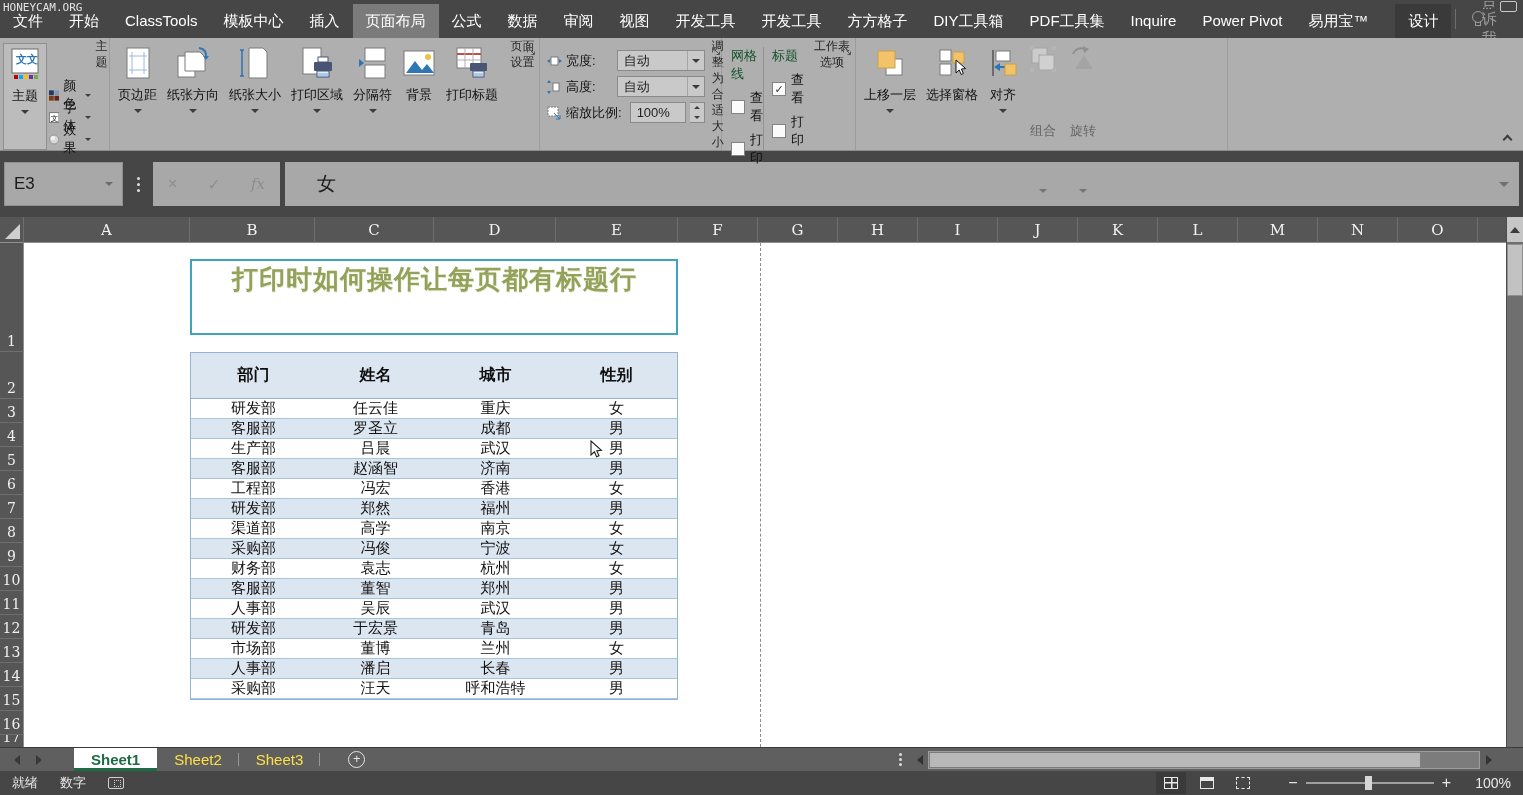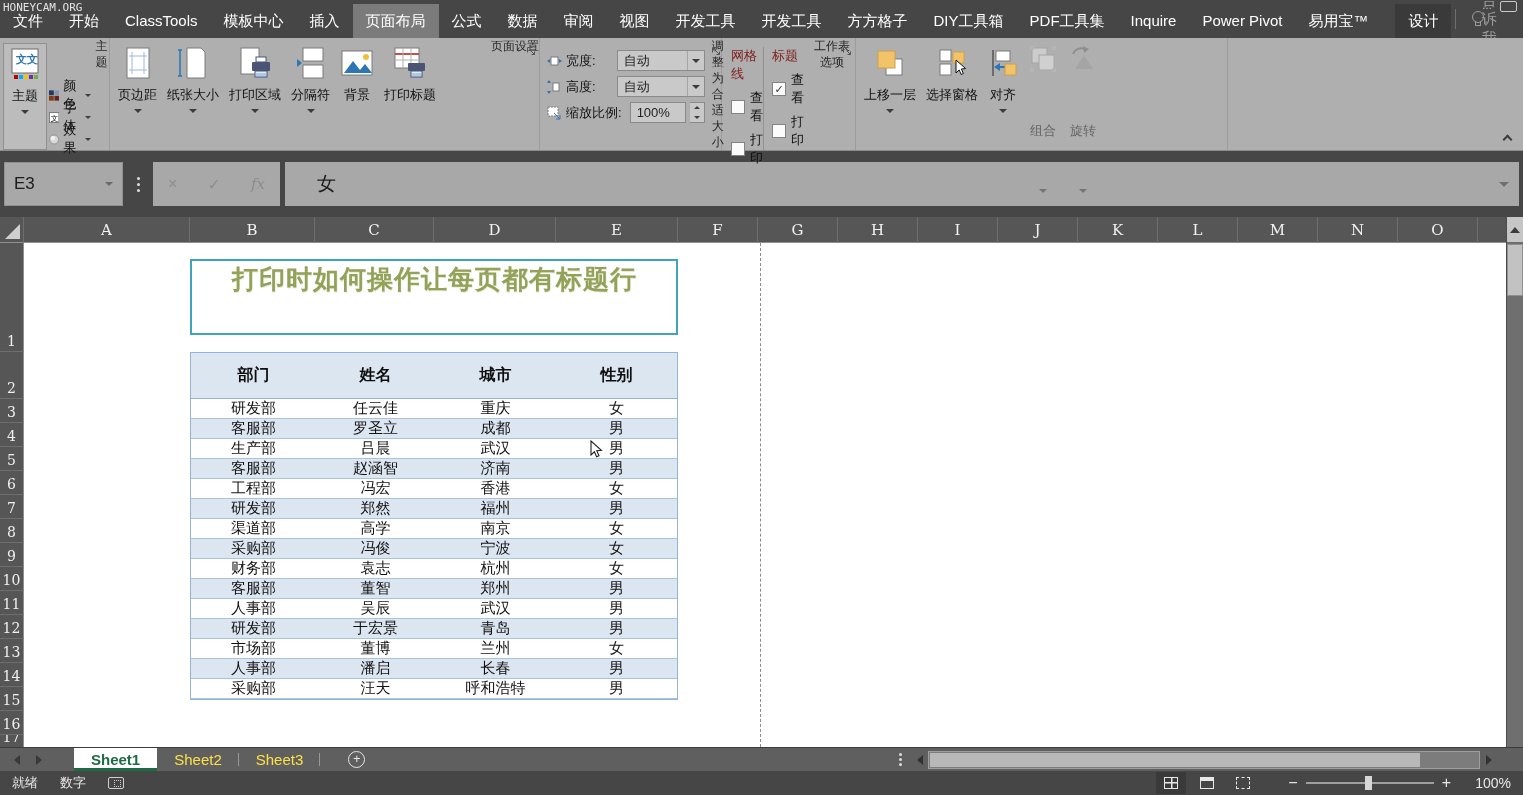--- a/index.html
+++ b/index.html
@@ -52,21 +52,21 @@
   .ddbtn { width:17px; height:100%; display:flex; align-items:center; justify-content:center; border-left:1px solid #a5a5a5; }
   .ddbtn i { width:0; height:0; border-left:4px solid transparent; border-right:4px solid transparent; border-top:4px solid #3c3c3c; }
   .spinbtns { display:flex; flex-direction:column; width:15px; height:21px; border:1px solid #8a8a8a; border-left:none; }
   .spinbtns span { flex:1; display:flex; align-items:center; justify-content:center; background:#c9c9c9; }
   .spinbtns .up i { width:0;height:0;border-left:3px solid transparent;border-right:3px solid transparent;border-bottom:3px solid #3c3c3c; }
   .spinbtns .dn i { width:0;height:0;border-left:3px solid transparent;border-right:3px solid transparent;border-top:3px solid #3c3c3c; }
   
   .so-wrap { display:flex; width:100%; padding:4px 2px 0 6px; }
   .so-col { display:flex; flex-direction:column; gap:6px; flex:1; }
   .so-col + .so-col { border-left:1px solid #929292; padding-left:8px; }
-  .so-title { font-size:13px; color:#7f1d1d; }
+  .so-title { font-size:13px; color:#14532d; }
   .so-row { display:flex; align-items:center; gap:5px; font-size:13px; color:#111; }
   .cb { width:14px; height:14px; background:#fbfbfb; border:1px solid #838383; font-size:11px; line-height:12px; text-align:center; color:#333; flex:none; }
   
   .collapse-btn { position:absolute; right:9px; bottom:7px; width:14px; height:12px; display:flex; align-items:flex-end; justify-content:center; }
   .collapse-btn i { width:7px; height:7px; border-left:2px solid #3c3c3c; border-top:2px solid #3c3c3c; transform:rotate(45deg); }
 
   
   .formulabar { height:66px; background:#464646; display:flex; align-items:center; padding:0 4px; }
   .namebox { width:119px; height:44px; background:#a8a8a8; border:1px solid #909090; display:flex; align-items:center; padding:16px 9px; font-size:17px; color:#1b1b1b; flex:none; }
   .namebox .nb-caret { margin-left:auto; width:0; height:0; border-left:4px solid transparent; border-right:4px solid transparent; border-top:4px solid #6b6b6b; }
@@ -259,20 +259,32 @@
             <svg width="30" height="34" viewBox="0 0 30 34">
                 <rect x="4" y="2" width="22" height="30" fill="#fff" stroke="#7a7a7a"></rect>
                 <path d="M9 6 v22 M21 6 v22 M6 10 h18 M6 24 h18" stroke="#9db8d8" fill="none"></path>
               </svg>
           </div>
           <div class="blabel">页边距</div>
           <div class="bcaret"></div>
         </div>
         <div class="bigbtn">
           <div class="bicon">
+            <svg width="36" height="34" viewBox="0 0 36 34">
+                <rect x="3" y="10" width="17" height="21" fill="#fff" stroke="#7a7a7a"></rect>
+                <path d="M10 6 h15 l5 5 v14 h-20 z" fill="#fff" stroke="#7a7a7a"></path>
+                <path d="M24 2 q8 1 7 9" stroke="#2e75b6" stroke-width="2" fill="none"></path>
+                <path d="M28 10 l3 4 l3 -4 z" fill="#2e75b6"></path>
+              </svg>
+          </div>
+          <div class="blabel">纸张方向</div>
+          <div class="bcaret"></div>
+        </div>
+        <div class="bigbtn">
+          <div class="bicon">
             <svg width="32" height="34" viewBox="0 0 32 34">
                 <path d="M10 2 h14 l4 4 v26 h-18 z" fill="#fff" stroke="#7a7a7a"></path>
                 <path d="M3 4 v26 M1 4 h4 M1 30 h4" stroke="#2e75b6" stroke-width="1.5" fill="none"></path>
               </svg>
           </div>
           <div class="blabel">纸张大小</div>
           <div class="bcaret"></div>
         </div>
         <div class="bigbtn">
           <div class="bicon">

